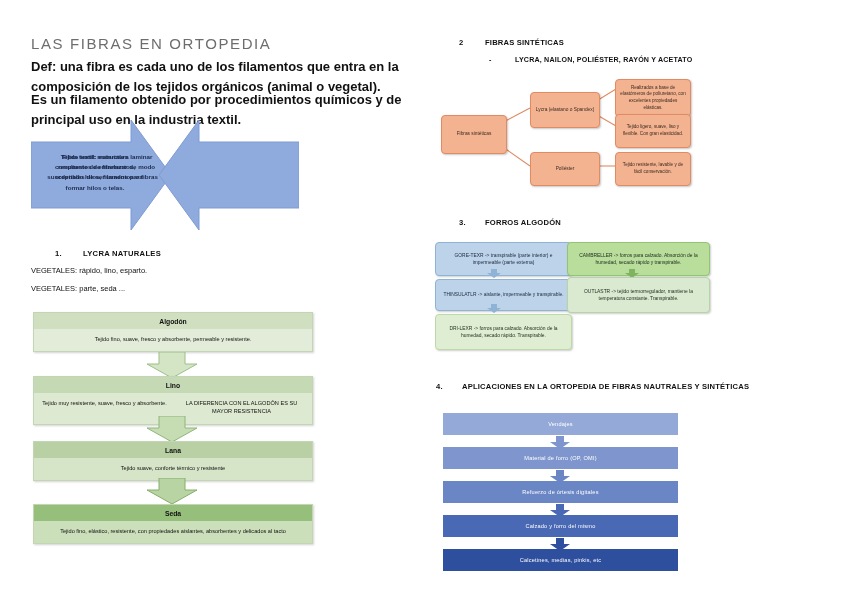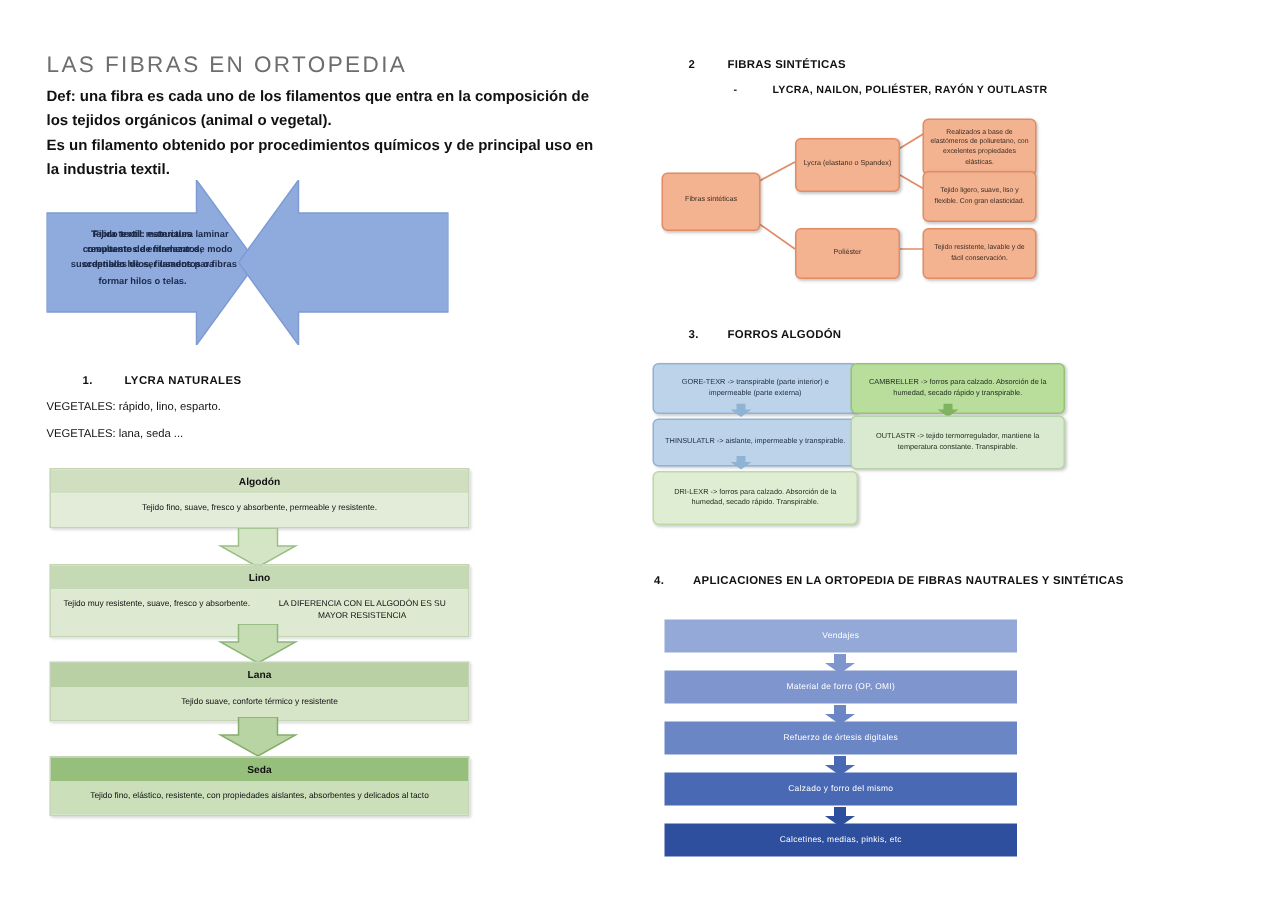--- a/index.html
+++ b/index.html
@@ -12,21 +12,21 @@
 
   
   .abs{position:absolute;}
 
   
   .doc-title{
     left:31px;top:35px;font-size:15px;letter-spacing:1.6px;
     color:#6d6d6d;font-weight:400;white-space:nowrap;
   }
   .para{
-    left:31px;font-size:10px;font-weight:bold;color:#111;
+    left:31px;font-size:13px;font-weight:bold;color:#111;
     line-height:1.55;width:375px;
   }
   .p1{top:57px;}
   .p2{top:90px;}
 
   
   .arrow-wrap{left:31px;top:120px;width:268px;height:110px;}
   .arrow-left{
     position:absolute;left:0;top:0;width:140px;height:110px;
   }
@@ -140,21 +140,21 @@
     <div class="arrow-txt r">Tejido textil: estructura laminar resultante de entrelazar de modo ordenado hilos, filamentos o fibras</div>
   </div>
 
   <div class="abs sec-num sec1">
     <span class="n">1.</span><span>LYCRA NATURALES</span>
   </div>
   <div class="abs lvl lvl1">
     <b>VEGETALES</b><span>: rápido, lino, esparto.</span>
   </div>
   <div class="abs lvl lvl2">
-    <b>VEGETALES</b><span>: lana, seda ...</span>
+    <b>VEGETALES</b><span>: parte, seda ...</span>
   </div>
 
   <div class="abs gbox g1">
     <div class="hd">Algodón</div>
     <div class="bd">Tejido fino, suave, fresco y absorbente, permeable y resistente.</div>
   </div>
   <svg class="abs garrow" style="top:352px" viewBox="0 0 58 26">
     <polygon points="16,0 42,0 42,12 54,12 29,26 4,12 16,12" fill="#d4e5c6" stroke="#9cbf86" stroke-width="1"></polygon>
   </svg>
 
@@ -179,21 +179,21 @@
 
   <div class="abs gbox g4">
     <div class="hd">Seda</div>
     <div class="bd">Tejido fino, elástico, resistente, con propiedades aislantes, absorbentes y delicados al tacto</div>
   </div>
 
   <div class="abs r-sec" style="left:459px;top:38px;">
     <span style="display:inline-block;width:26px">2</span><span>FIBRAS SINTÉTICAS</span>
   </div>
   <div class="abs r-sub" style="left:489px;top:56px;">
-    <span style="display:inline-block;width:26px">-</span><span>LYCRA, NAILON, POLIÉSTER, RAYÓN Y OUTLASTR</span>
+    <span style="display:inline-block;width:26px">-</span><span>LYCRA, NAILON, POLIÉSTER, RAYÓN Y ACETATO</span>
   </div>
 
   <svg class="abs" style="left:420px;top:78px;width:290px;height:110px" viewBox="0 0 290 110">
     <path d="M63,55 L110,30" stroke="#e08b63" stroke-width="1.1" fill="none"></path>
     <path d="M63,55 L110,88" stroke="#e08b63" stroke-width="1.1" fill="none"></path>
     <path d="M165,30 L196,11" stroke="#e08b63" stroke-width="1.1" fill="none"></path>
     <path d="M165,30 L196,48" stroke="#e08b63" stroke-width="1.1" fill="none"></path>
     <path d="M165,88 L196,88" stroke="#e08b63" stroke-width="1.1" fill="none"></path>
   </svg>
 

